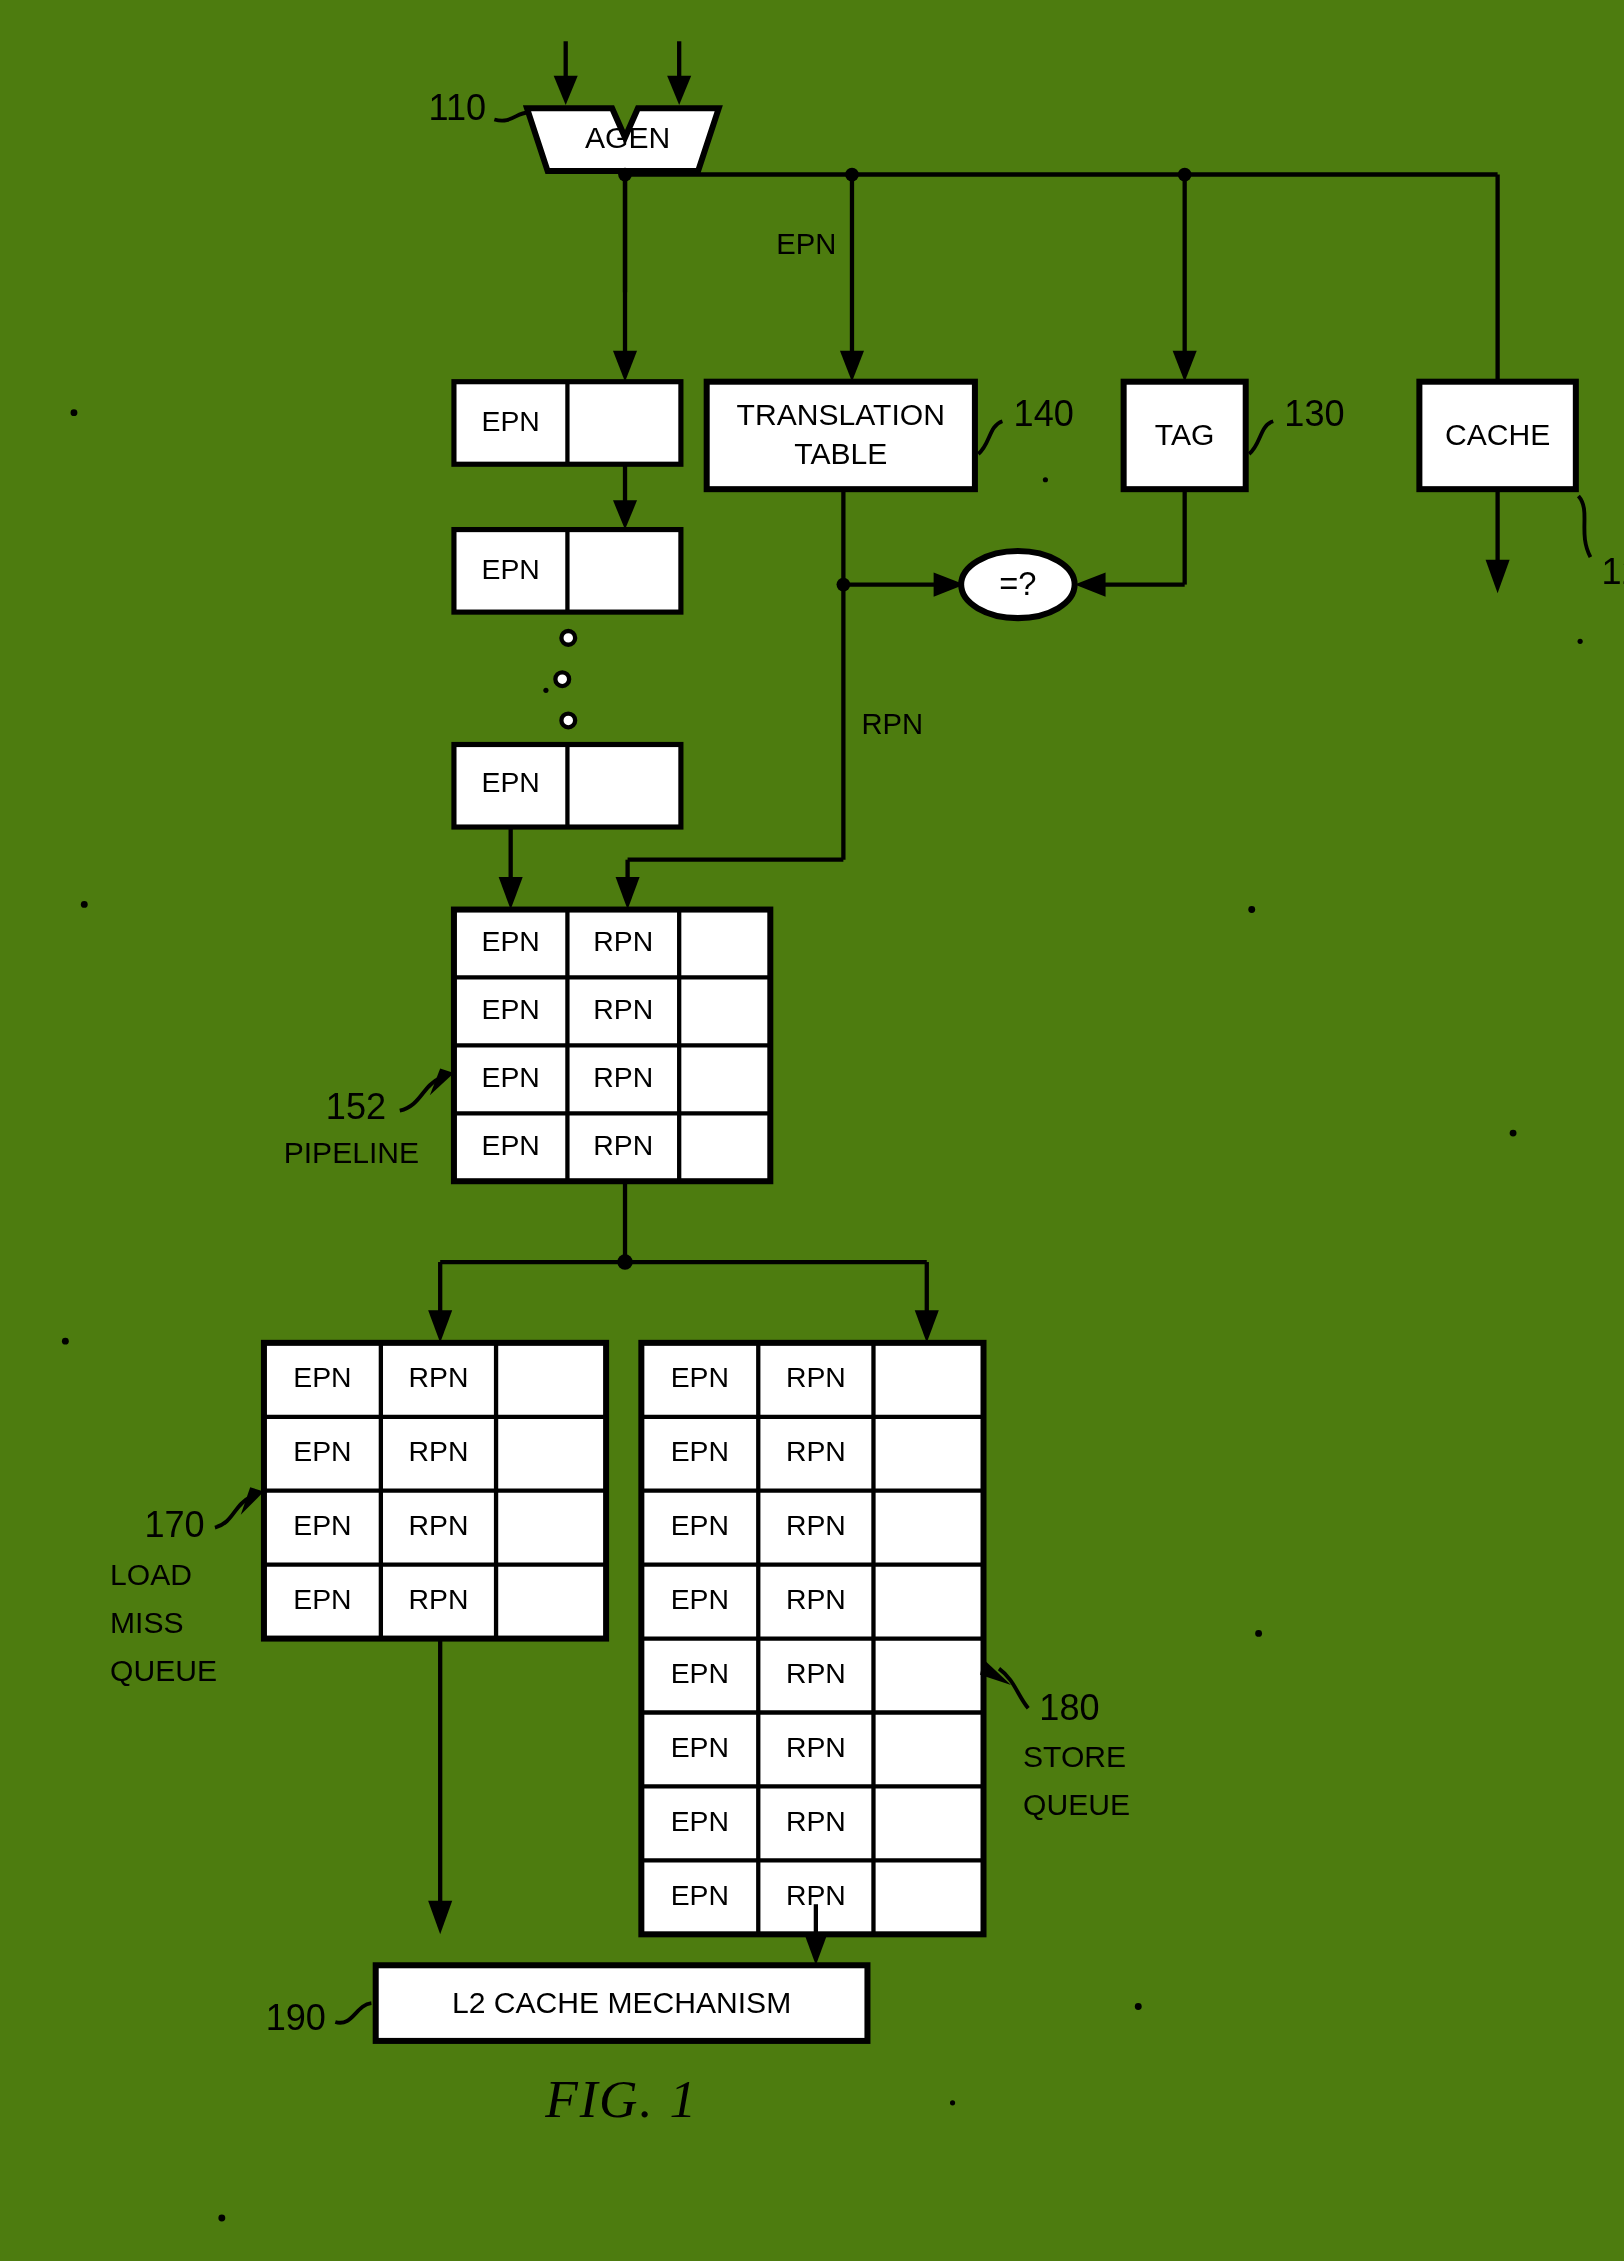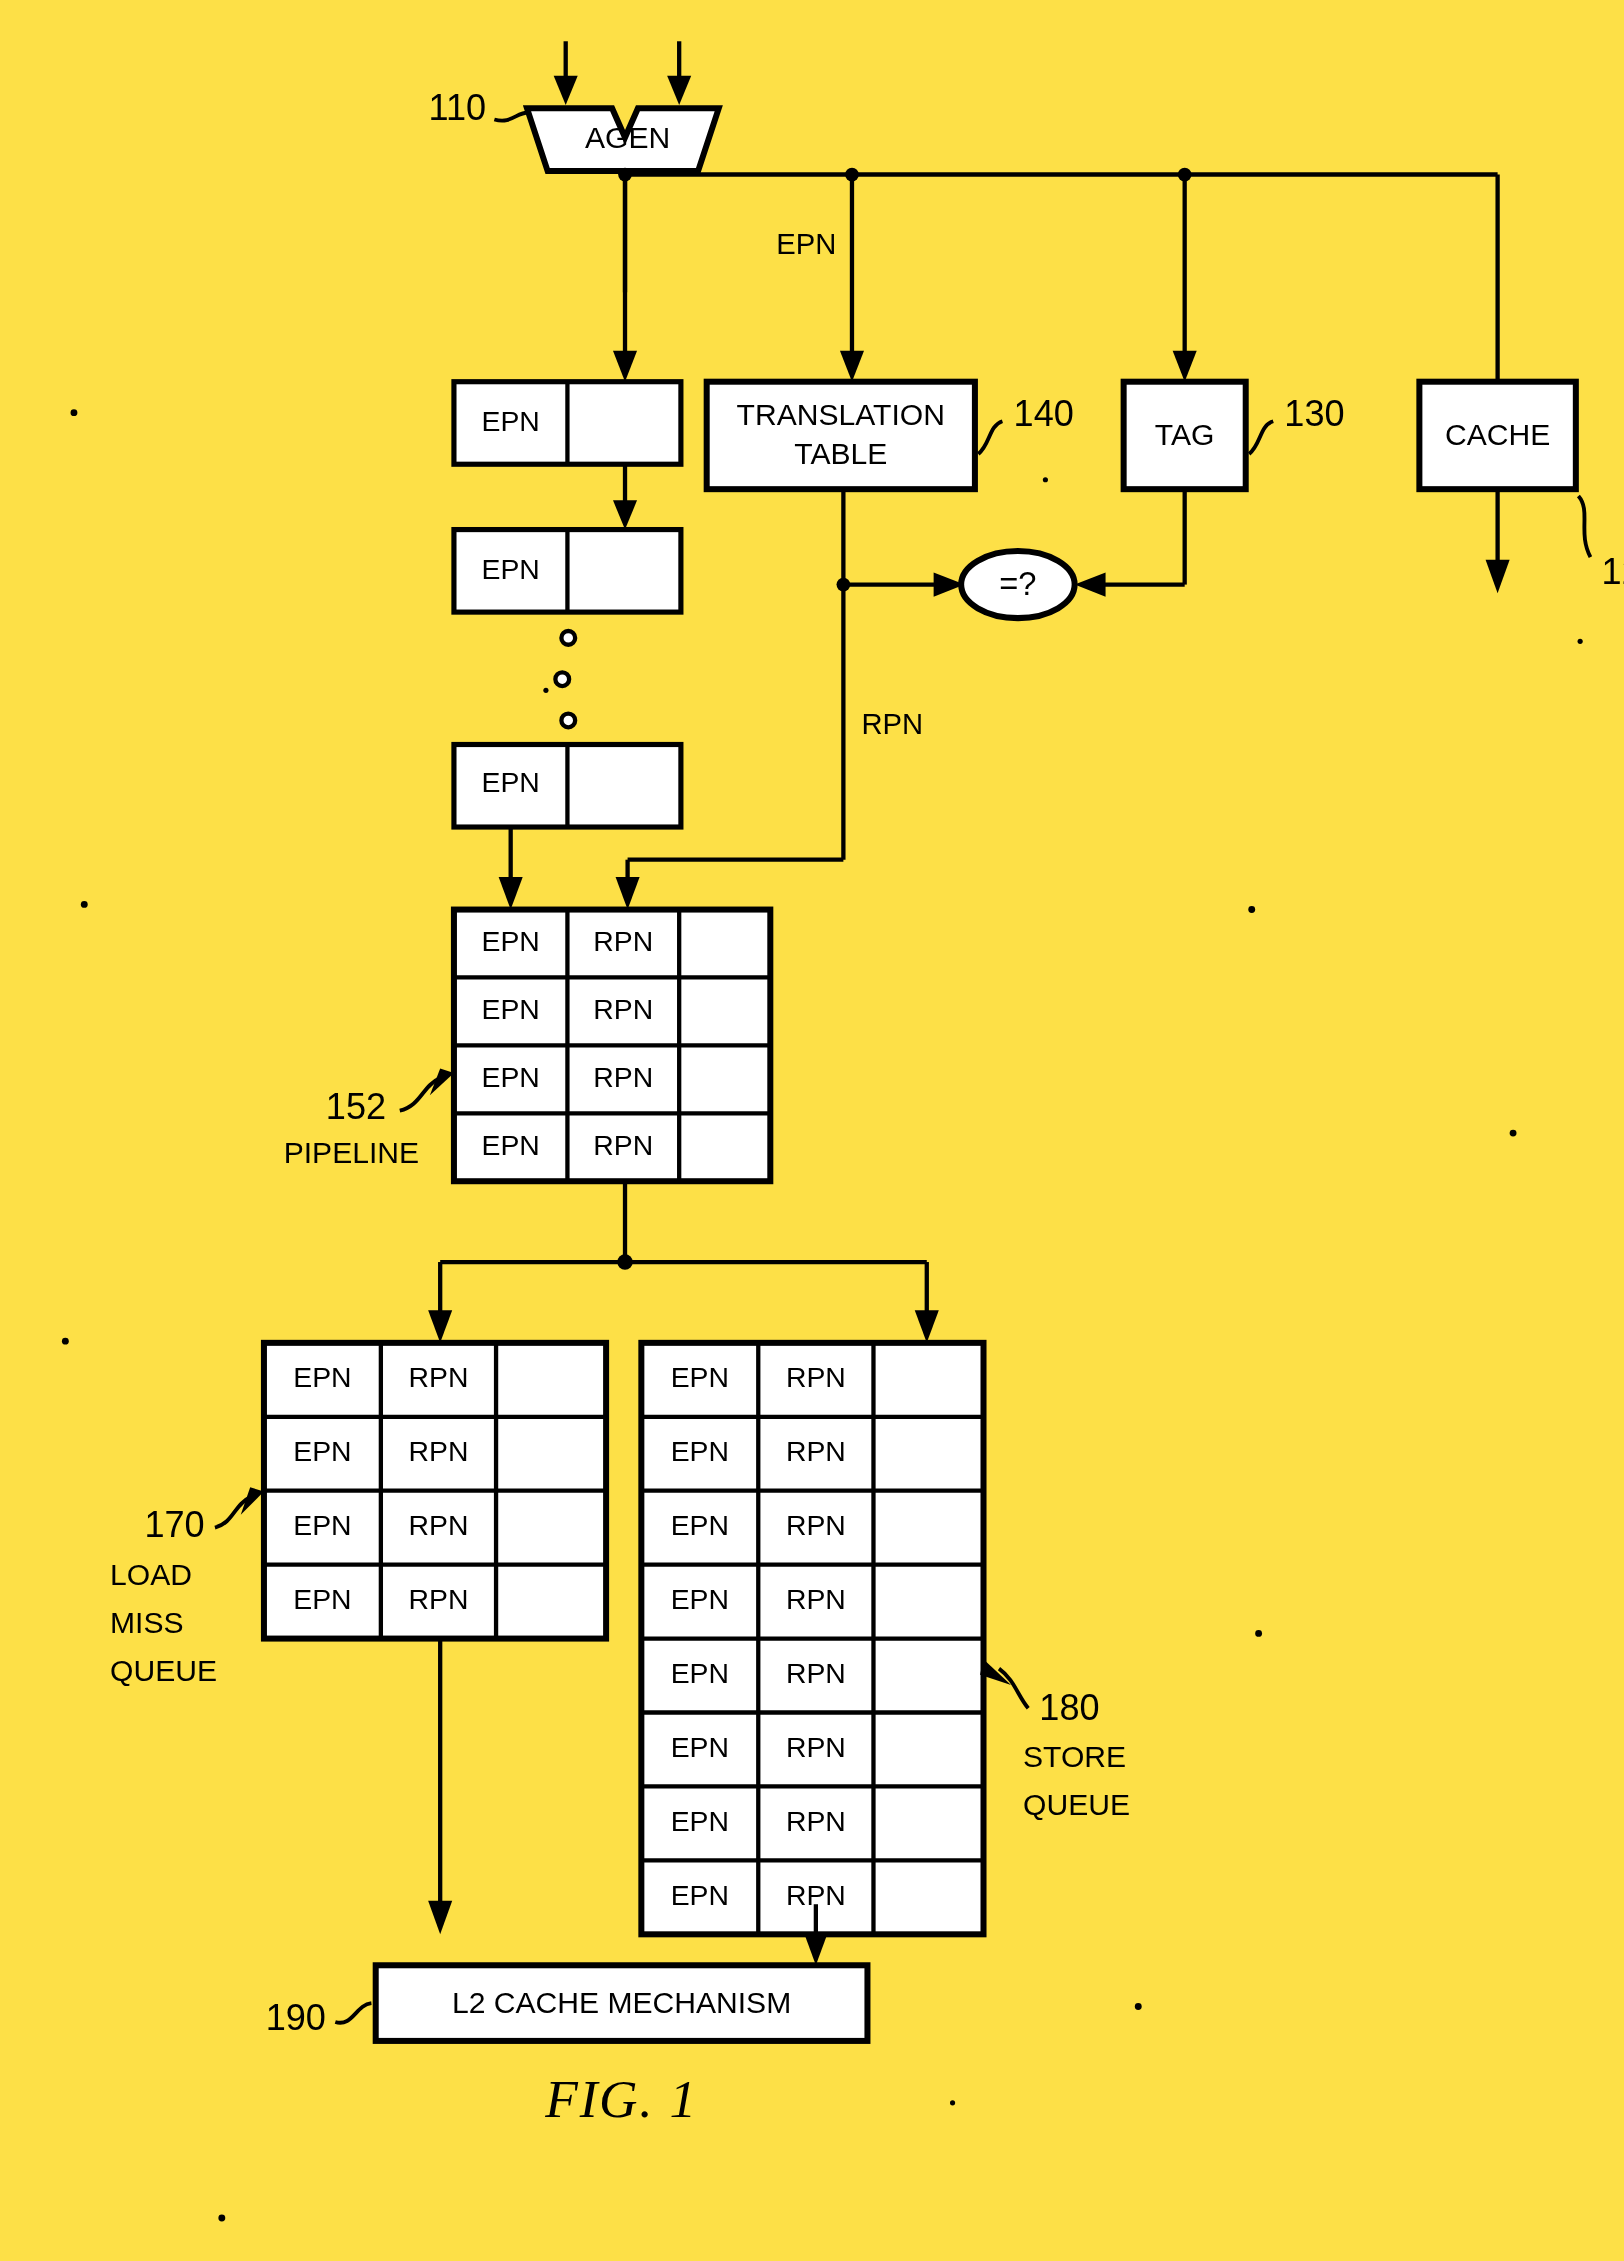--- a/index.html
+++ b/index.html
@@ -11,21 +11,21 @@
   body {
     width: 1624px;
     height: 2261px;
     font-family: "Liberation Sans", sans-serif;
     overflow: hidden;
   }
   #figure-root {
     position: relative;
     width: 1624px;
     height: 2261px;
-    background: #fde047;
+    background: #4d7c0f;
   }
   svg#diagram {
     display: block;
     width: 1624px;
     height: 2261px;
   }
   .stroke {
     stroke: #000000;
     fill: none;
     stroke-linecap: butt;

